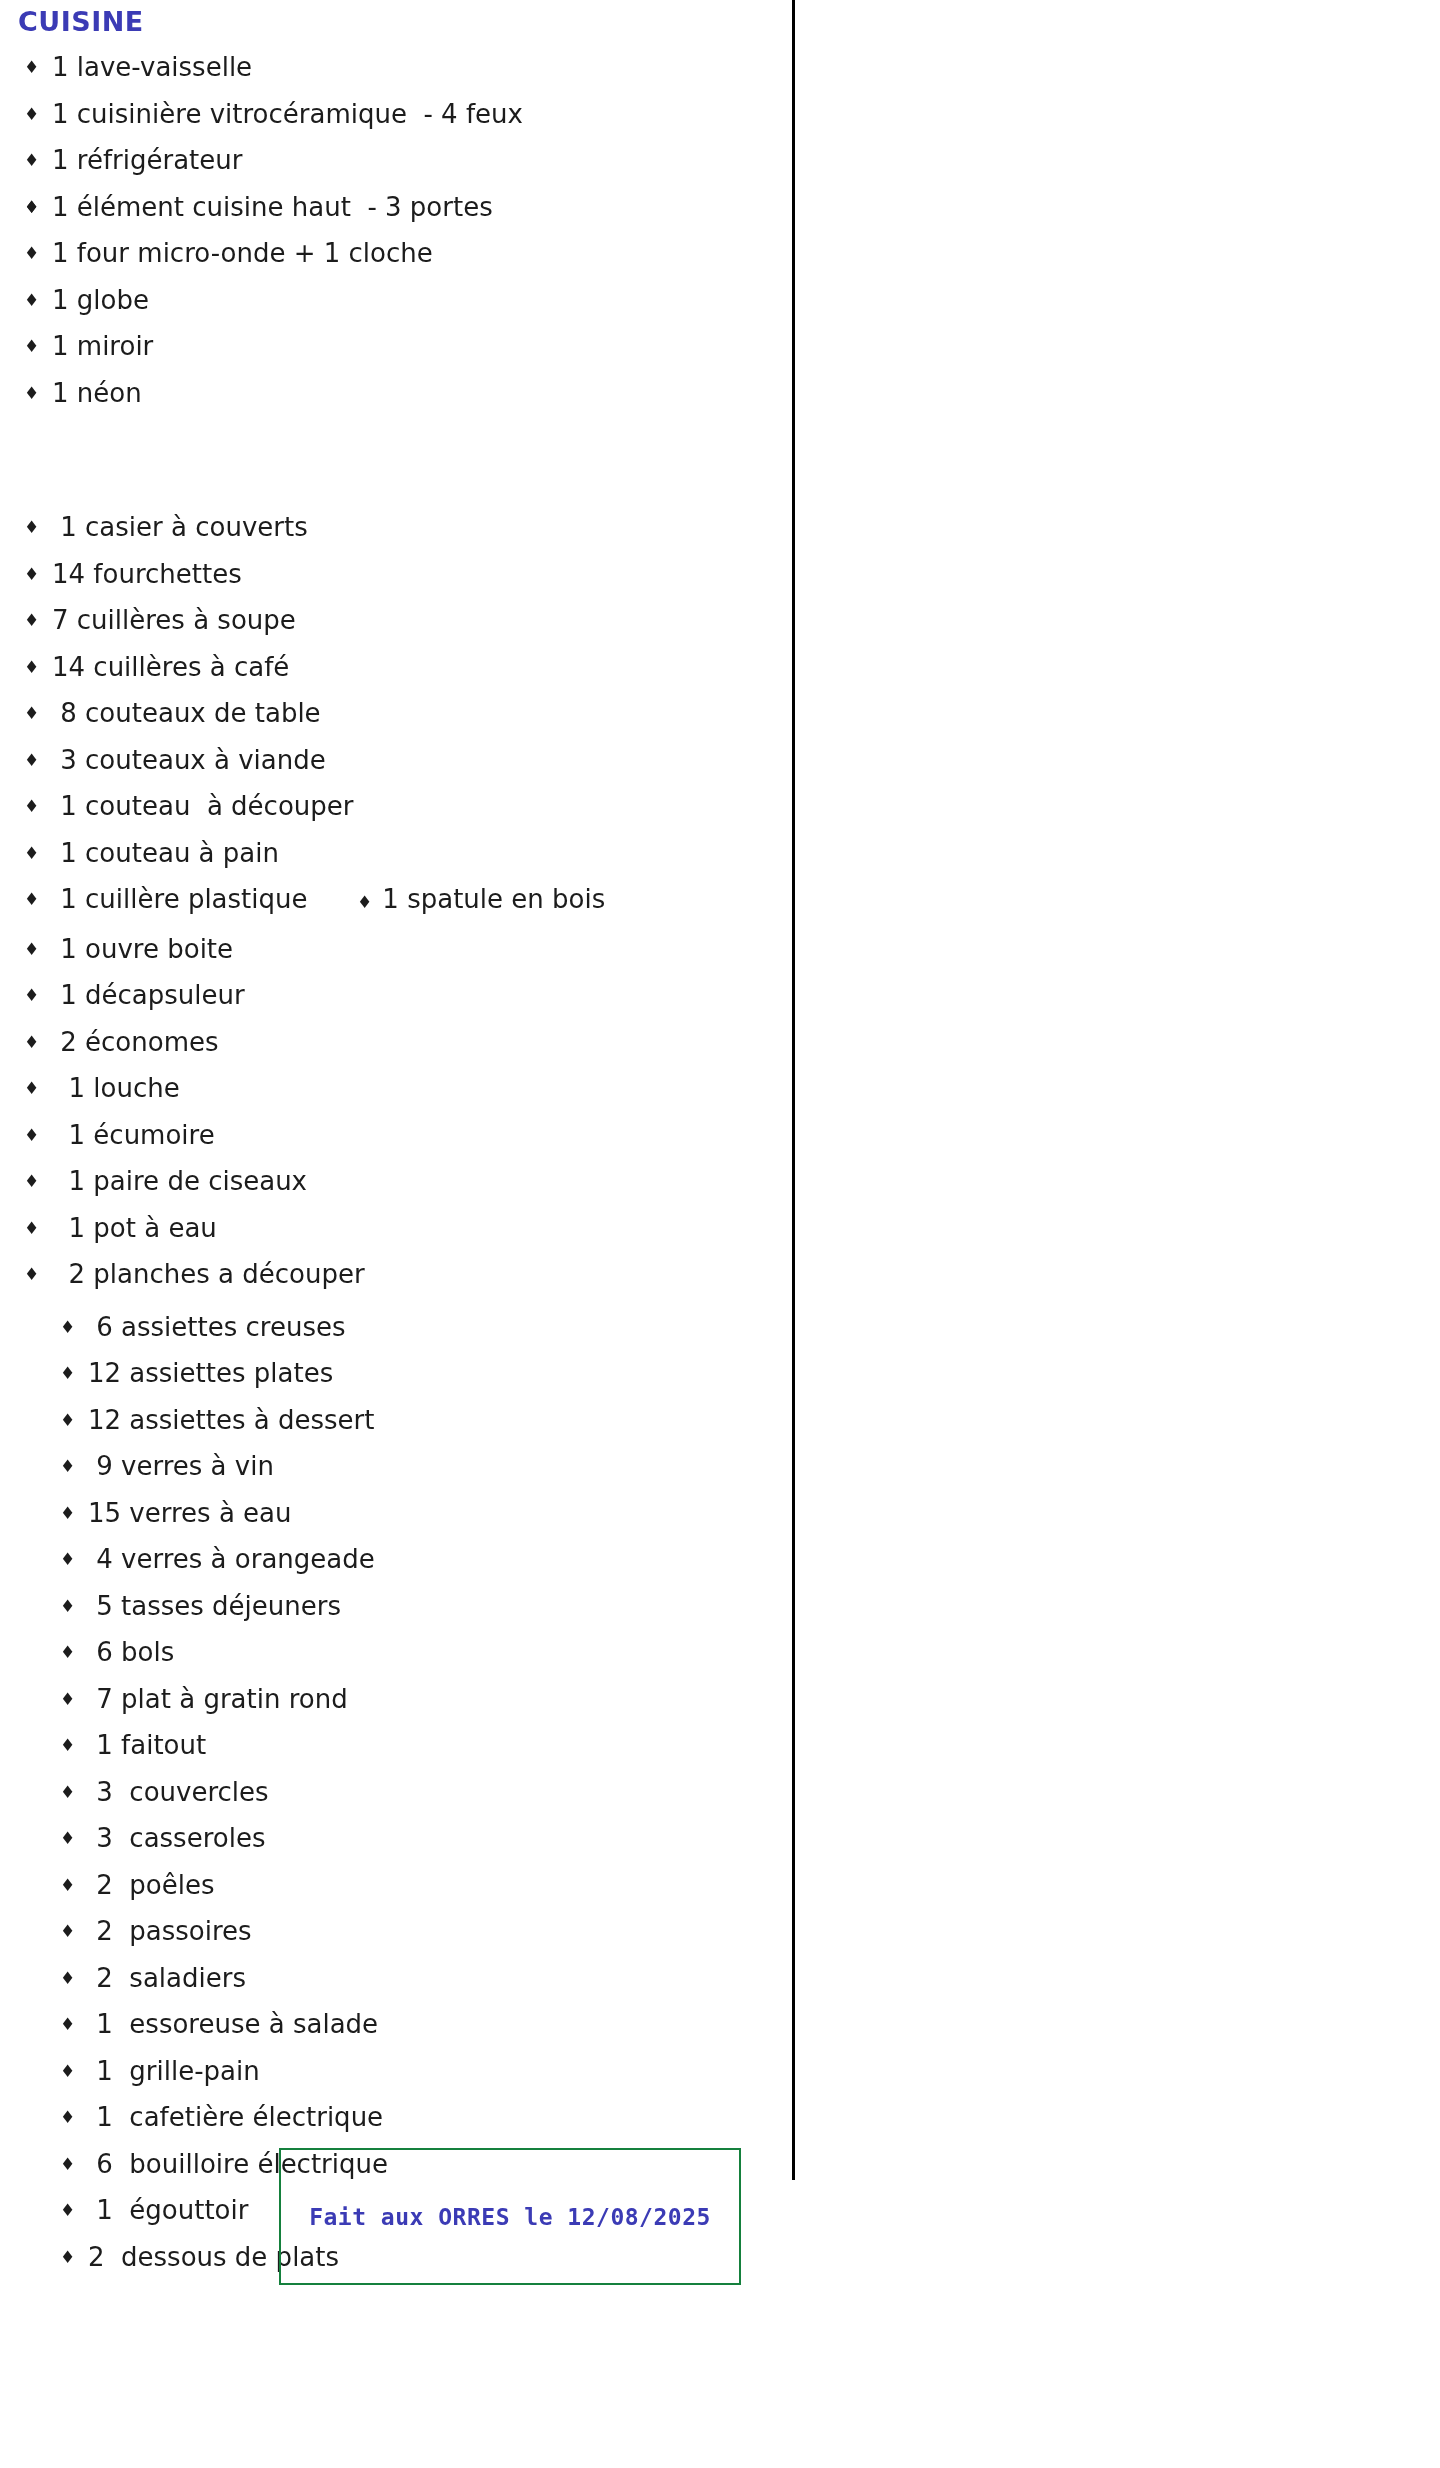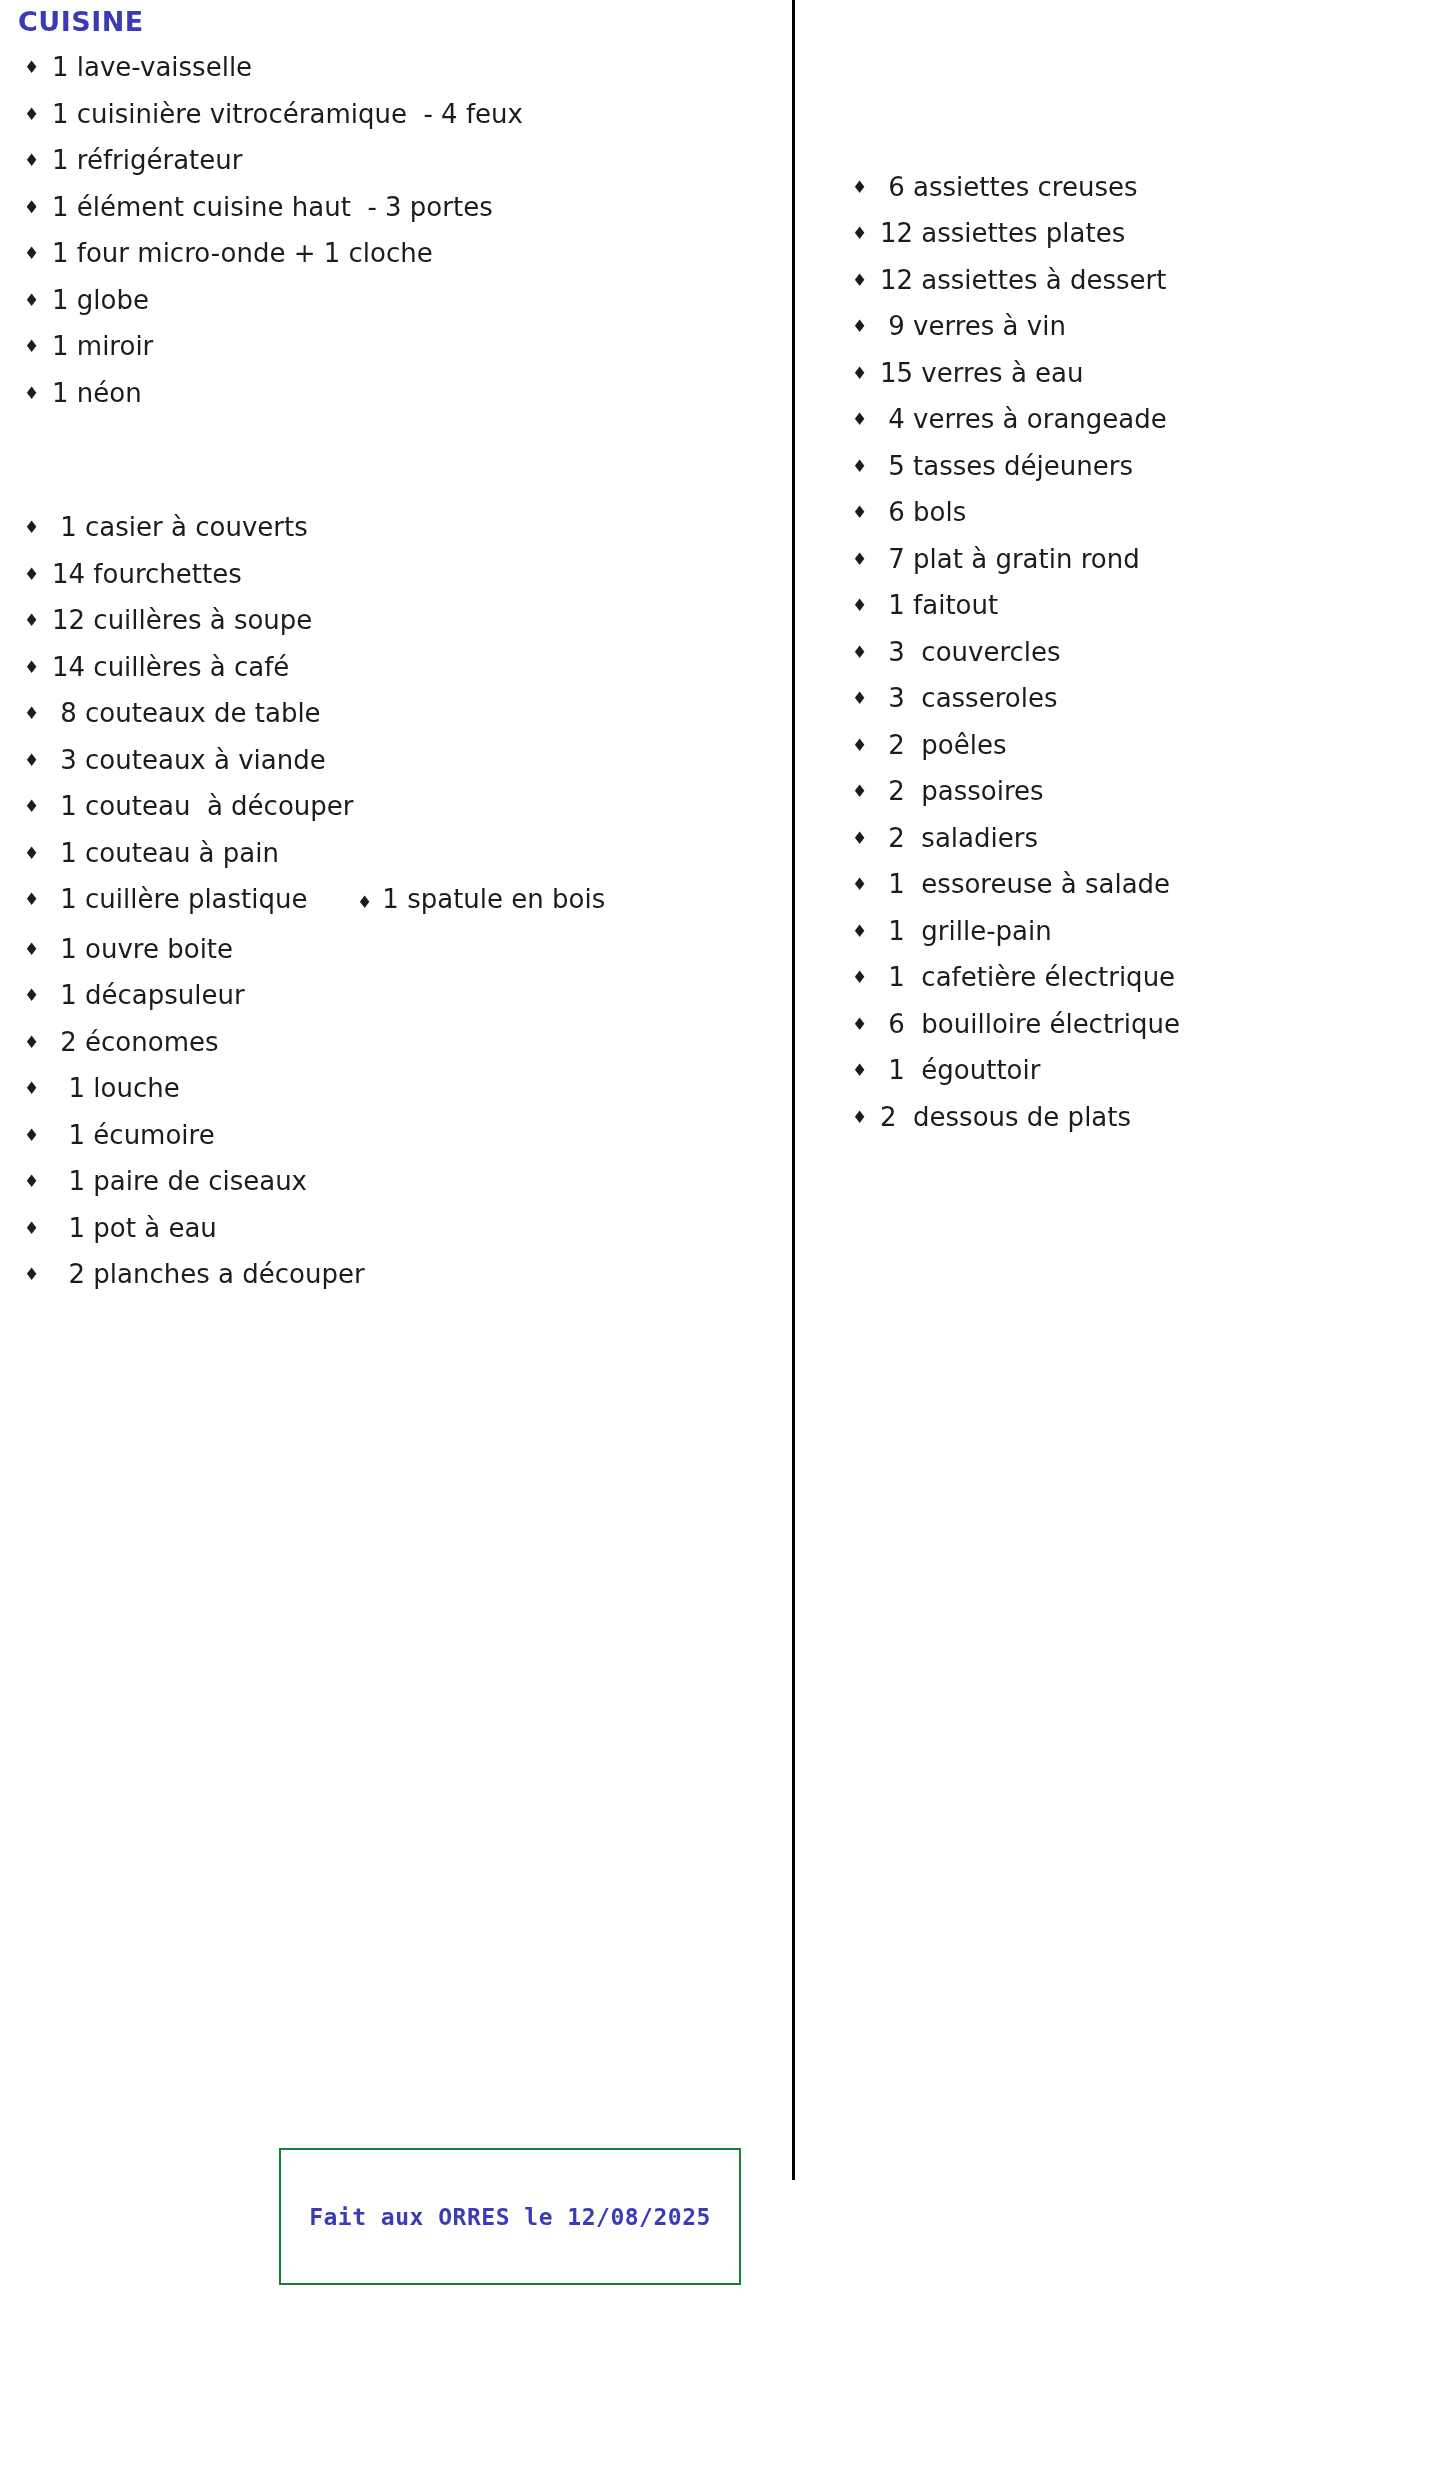--- a/index.html
+++ b/index.html
@@ -30,21 +30,22 @@
     width: 3px;
     height: 2180px;
     background: #000000;
   }
   .columns {
     position: absolute;
     top: 0;
     left: 0;
     width: 1440px;
     display: flex;
-    align-items: center;
+    flex-direction: column;
+    align-items: flex-start;
   }
   .col-left {
     width: 792px;
     box-sizing: border-box;
     padding: 6px 18px 0 18px;
   }
   .col-right {
     width: 648px;
     box-sizing: border-box;
     padding: 6px 18px 0 54px;
@@ -132,21 +133,21 @@
           <li><span class="bullet">♦</span><span>1 globe</span></li>
           <li><span class="bullet">♦</span><span>1 miroir</span></li>
           <li><span class="bullet">♦</span><span>1 néon</span></li>
         </ul>
 
       <div class="spacer-block"></div>
 
       <ul class="list" id="left-group2">
           <li><span class="bullet">♦</span><span> 1 casier à couverts</span></li>
           <li><span class="bullet">♦</span><span>14 fourchettes</span></li>
-          <li><span class="bullet">♦</span><span>12 cuillères à soupe</span></li>
+          <li><span class="bullet">♦</span><span>7 cuillères à soupe</span></li>
           <li><span class="bullet">♦</span><span>14 cuillères à café</span></li>
           <li><span class="bullet">♦</span><span> 8 couteaux de table</span></li>
           <li><span class="bullet">♦</span><span> 3 couteaux à viande</span></li>
           <li><span class="bullet">♦</span><span> 1 couteau  à découper</span></li>
           <li><span class="bullet">♦</span><span> 1 couteau à pain</span></li>
           <li><span class="bullet">♦</span><span> 1 cuillère plastique</span><span class="inline-extra"><span>      </span><span class="bullet-inline">♦</span><span>1 spatule en bois</span></span></li>
           <li><span class="bullet">♦</span><span> 1 ouvre boite</span></li>
           <li><span class="bullet">♦</span><span> 1 décapsuleur</span></li>
           <li><span class="bullet">♦</span><span> 2 économes</span></li>
           <li><span class="bullet">♦</span><span>  1 louche</span></li>

